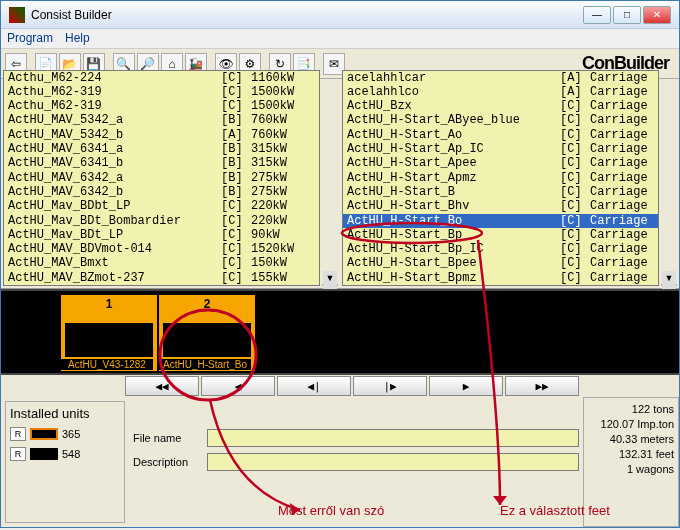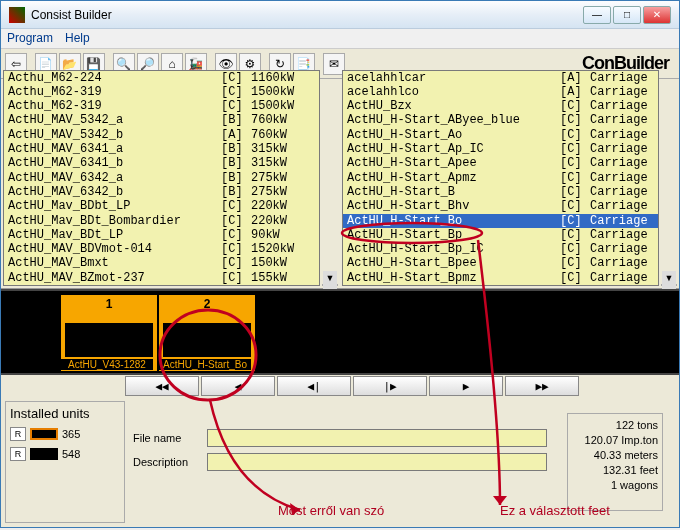--- a/index.html
+++ b/index.html
@@ -43,21 +43,21 @@
   .bleft .hdr { font-size:13px; margin-bottom:6px;}
   .unitrow { display:flex; align-items:center; gap:4px; margin:6px 0;}
   .unitrow .rb { width:16px; height:14px; border:1px solid #888; background:#fff; font-size:9px; text-align:center; line-height:12px;}
   .unitrow .ic { width:28px; height:12px; background:#000;}
   .unitrow .ic.loco { background: #e67e00; position:relative;}
   .unitrow .ic.loco::before{content:"";position:absolute;inset:2px;background:#000;}
   .bmid { flex:1; margin:4px; }
   .fld { display:flex; align-items:center; margin:6px 0; gap:6px;}
   .fld label { width:68px; font-size:11px;}
   .fld .inp { flex:1; height:18px; background:#f2f2b0; border:1px solid #7a7a7a;}
-  .bright { width:96px; border:1px solid #aaa; margin:16px; padding:4px; font-size:11px; text-align:right;}
+  .bright { width:96px; border:1px solid #aaa; margin:0; padding:4px; font-size:11px; text-align:right;}
   .bright div { line-height:15px; white-space:nowrap;}
   .overlay { position:absolute; inset:0; pointer-events:none; }
   .anno { position:absolute; color:#b00020; font-size:13px; font-weight:500; }
   svg.ov { position:absolute; inset:0; width:680px; height:530px; }
 </style>
 </head>
 <body>
 
 <div class="window">
 

